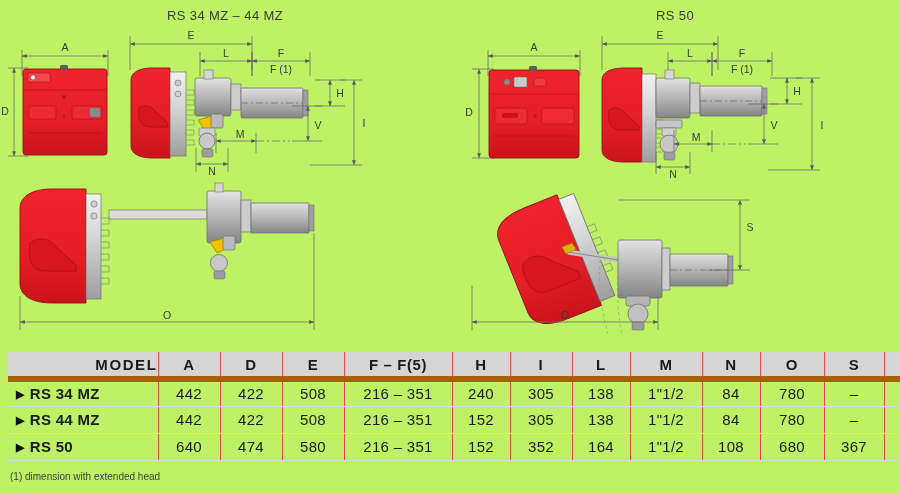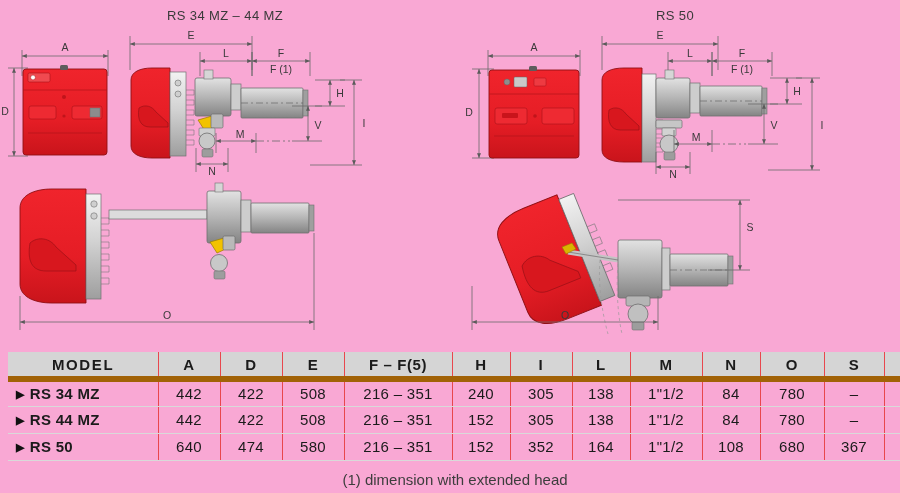--- a/index.html
+++ b/index.html
@@ -4,21 +4,21 @@
 <title>Burner Dimensions Datasheet</title>
 <style>
   * { box-sizing: border-box; }
   html, body {
     margin: 0; padding: 0;
     width: 900px; height: 493px;
     background: #ffffff;
     font-family: "Liberation Sans", sans-serif;
     overflow: hidden;
   }
-  .page { position: relative; width: 900px; height: 493px; background:#f9a8d4; }
+  .page { position: relative; width: 900px; height: 493px; background:#bef264; }
 
   
   .drawings { position: relative; width: 900px; height: 350px; }
   .panel { position: absolute; top: 0; height: 350px; }
   .panel-left  { left: 0;   width: 450px; }
   .panel-right { left: 450px; width: 450px; }
 
   .panel-title {
     position: absolute; top: 8px; left: 0; width: 100%;
     text-align: center;
@@ -46,44 +46,43 @@
   thead tr { background: #d5d5d5; }
   thead th {
     color: #e03b42;
     font-weight: bold;
     letter-spacing: .6px;
     font-size: 15px;
     border-left: 1.4px solid #e8474d;
   }
   thead th.col-model {
     border-left: none;
-    text-align: left;
+    text-align: right;
     padding-left: 44px;
     letter-spacing: 1.6px;
   }
   tbody td {
     border-left: 1.4px solid #e8474d;
     border-bottom: 1px solid #d9d9d9;
     font-weight: normal;
     letter-spacing: .3px;
   }
   tbody tr:first-child td { border-top: 6px solid #a16207; }
   tbody td.col-model {
     border-left: none;
     text-align: left;
     padding-left: 8px;
     font-weight: bold;
     letter-spacing: .3px;
   }
   .tri { color:#111; font-size: 11px; margin-right: 5px; position: relative; top:-1px; }
   .footnote {
     margin: 10px 0 0 10px;
-    font-size: 15px;
+    font-size: 10px;
     color: #3d3d3d;
-    text-align: center;
   }
 
   
   col.c-model { width: 150px; }
   col.c-a { width: 62px; }  col.c-d { width: 62px; }
   col.c-e { width: 62px; }  col.c-f { width: 108px; }
   col.c-h { width: 58px; }  col.c-i { width: 62px; }
   col.c-l { width: 58px; }  col.c-m { width: 72px; }
   col.c-n { width: 58px; }  col.c-o { width: 64px; }
   col.c-s { width: 60px; }  col.c-v { width: 62px; }

